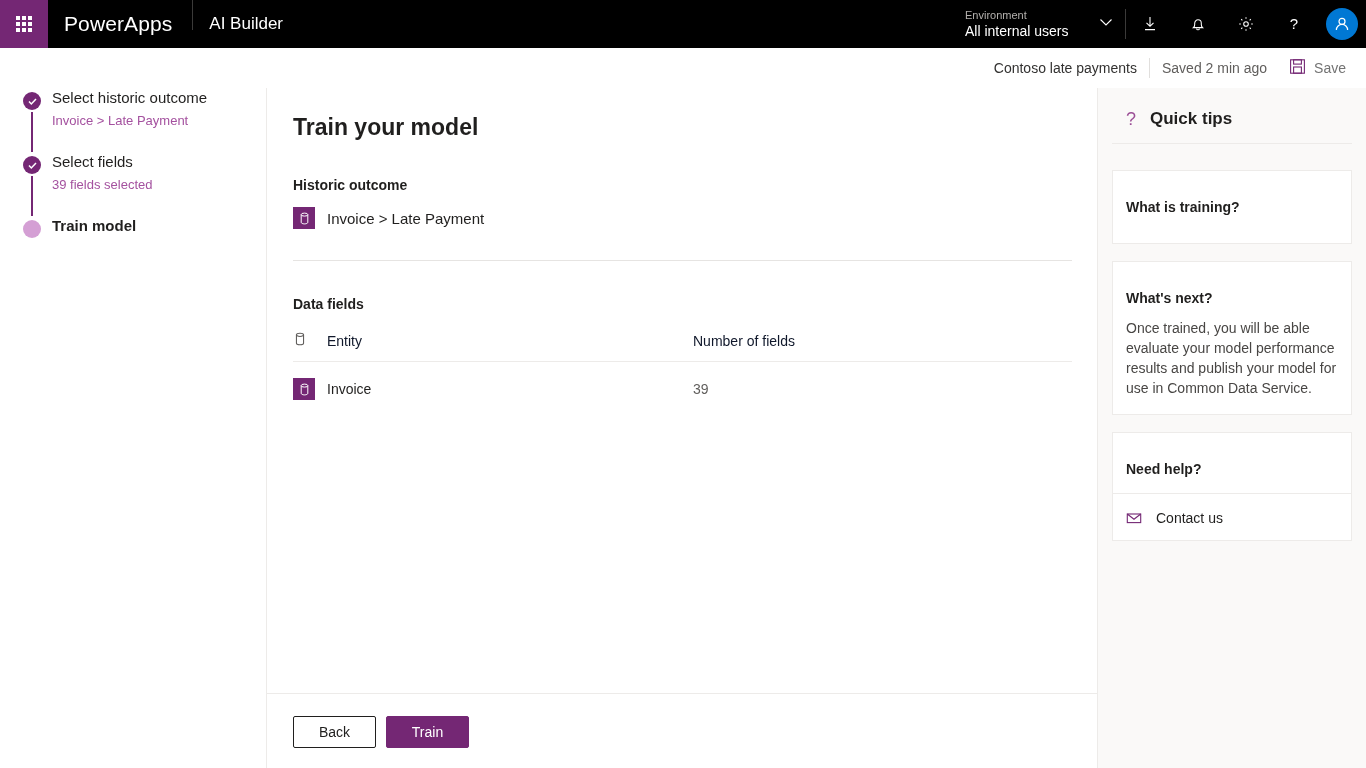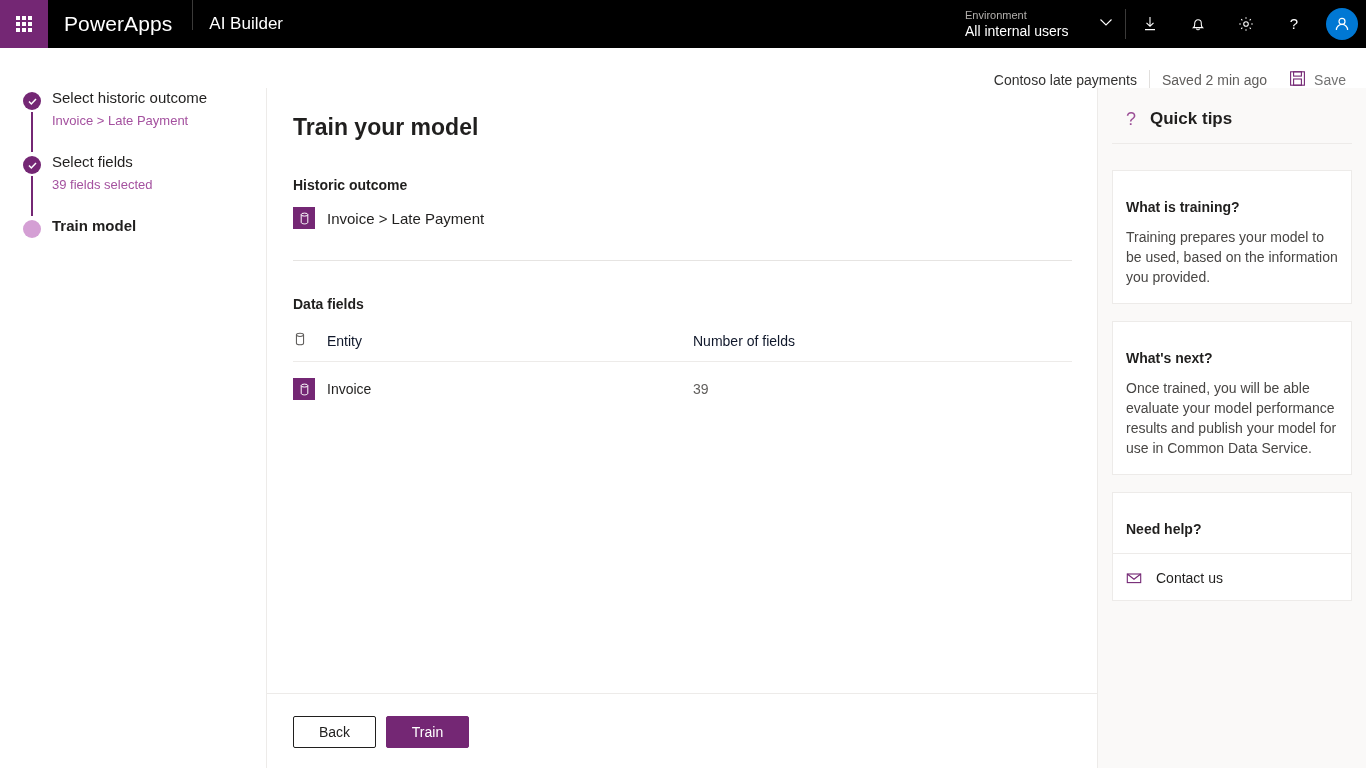--- a/index.html
+++ b/index.html
@@ -70,21 +70,21 @@
   }
   .avatar-wrap { width: 48px; height: 48px; display:flex; align-items:center; justify-content:center; cursor:pointer; }
   .avatar {
     width: 32px; height: 32px; border-radius: 50%;
     background: #0078d4;
     display: flex; align-items: center; justify-content: center;
   }
 
   
   .command-bar {
-    position: absolute; top: 60px; left: 0;
+    position: absolute; top: 48px; left: 0;
     width: 1366px; height: 40px;
     background: #ffffff;
     display: flex; align-items: center; justify-content: flex-end;
     padding-right: 14px;
     font-size: 14px;
   }
   .model-name { color: #323130; margin-right: 12px; }
   .cb-sep { width: 1px; height: 20px; background: #e1dfdd; margin-right: 12px; }
   .saved-status { color: #605e5c; margin-right: 16px; }
   .save-btn {
@@ -384,21 +384,20 @@
 </div>
 
 <div class="tips-pane">
   <div class="tips-head">
     <span class="tips-q">?</span>
     <span class="tips-title">Quick tips</span>
   </div>
 
   <div class="tip-card first">
     <div class="tip-head">What is training?</div>
-    <div class="tip-body">Training prepares your model to be used, based on the information you provided.</div>
   </div>
 
   <div class="tip-card">
     <div class="tip-head">What's next?</div>
     <div class="tip-body">Once trained, you will be able evaluate your model performance results and publish your model for use in Common Data Service.</div>
   </div>
 
   <div class="tip-card">
     <div class="tip-head">Need help?</div>
     <div class="tip-sep"></div>

